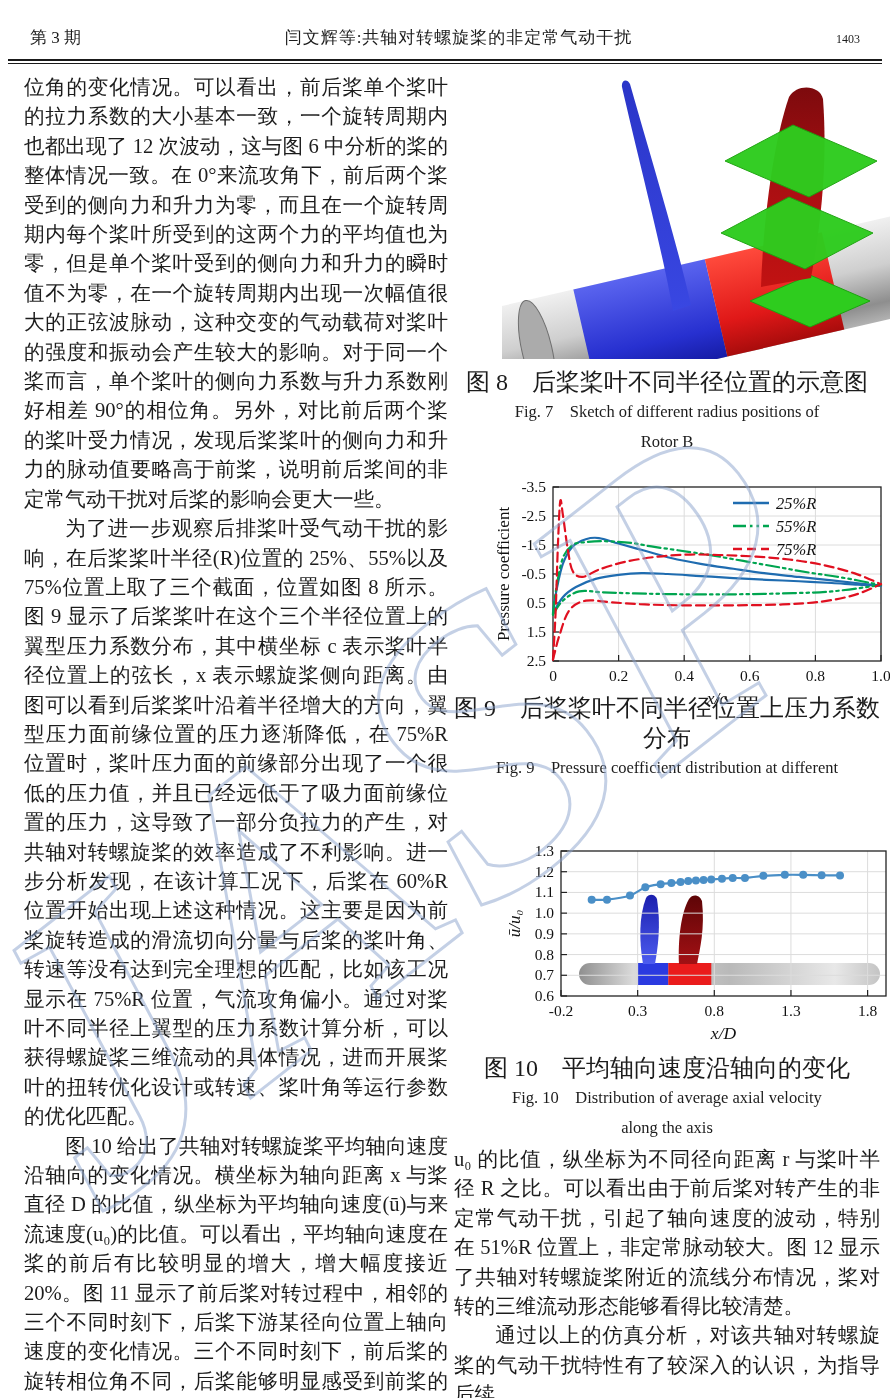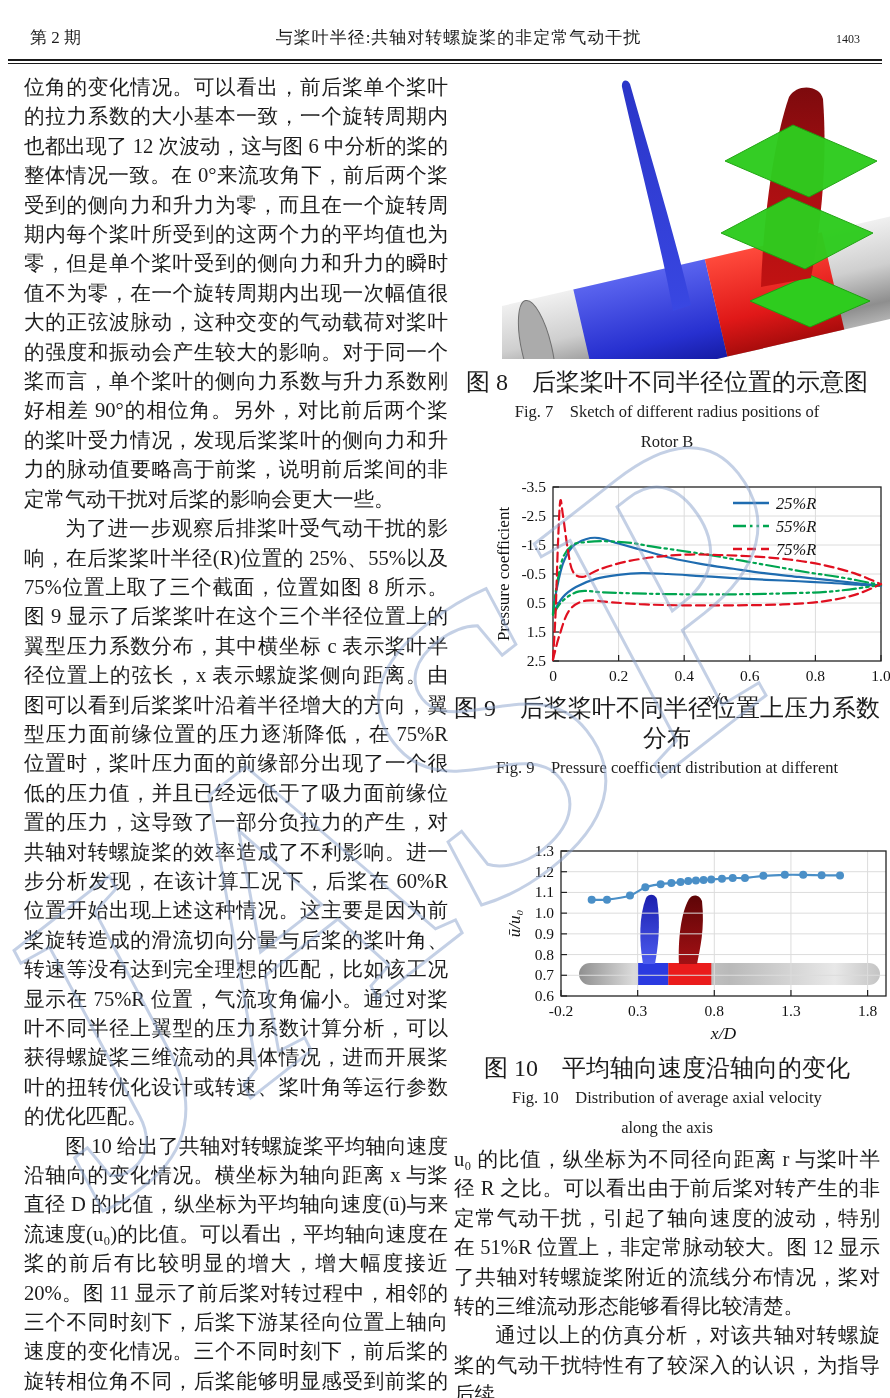--- a/index.html
+++ b/index.html
@@ -26,22 +26,22 @@
   .cap { text-align:center; line-height:30px; }
   .cap-zh { font-size:24px; }
   .cap-en { font-size:16.5px; }
   .watermark { position:absolute; left:0; top:0; pointer-events:none; z-index:9; }
   svg text { font-family:"Liberation Serif","DejaVu Serif",serif; }
 </style>
 </head>
 <body>
 
 <div class="header">
-  <span>第 2 期</span>
-  <span class="h-title">与桨叶半径:共轴对转螺旋桨的非定常气动干扰</span>
+  <span>第 3 期</span>
+  <span class="h-title">闫文辉等:共轴对转螺旋桨的非定常气动干扰</span>
   <span class="h-page">1403</span>
 </div>
 <div class="rule"></div>
 
 <div class="col col-left" id="left-col">
     <p>位角的变化情况。可以看出，前后桨单个桨叶的拉力系数的大小基本一致，一个旋转周期内也都出现了 12 次波动，这与图 6 中分析的桨的整体情况一致。在 0°来流攻角下，前后两个桨受到的侧向力和升力为零，而且在一个旋转周期内每个桨叶所受到的这两个力的平均值也为零，但是单个桨叶受到的侧向力和升力的瞬时值不为零，在一个旋转周期内出现一次幅值很大的正弦波脉动，这种交变的气动载荷对桨叶的强度和振动会产生较大的影响。对于同一个桨而言，单个桨叶的侧向力系数与升力系数刚好相差 90°的相位角。另外，对比前后两个桨的桨叶受力情况，发现后桨桨叶的侧向力和升力的脉动值要略高于前桨，说明前后桨间的非定常气动干扰对后桨的影响会更大一些。</p>
     <p class="indent">为了进一步观察后排桨叶受气动干扰的影响，在后桨桨叶半径(R)位置的 25%、55%以及 75%位置上取了三个截面，位置如图 8 所示。图 9 显示了后桨桨叶在这个三个半径位置上的翼型压力系数分布，其中横坐标 c 表示桨叶半径位置上的弦长，x 表示螺旋桨侧向距离。由图可以看到后桨桨叶沿着半径增大的方向，翼型压力面前缘位置的压力逐渐降低，在 75%R 位置时，桨叶压力面的前缘部分出现了一个很低的压力值，并且已经远低于了吸力面前缘位置的压力，这导致了一部分负拉力的产生，对共轴对转螺旋桨的效率造成了不利影响。进一步分析发现，在该计算工况下，后桨在 60%R 位置开始出现上述这种情况。这主要是因为前桨旋转造成的滑流切向分量与后桨的桨叶角、转速等没有达到完全理想的匹配，比如该工况显示在 75%R 位置，气流攻角偏小。通过对桨叶不同半径上翼型的压力系数计算分析，可以获得螺旋桨三维流动的具体情况，进而开展桨叶的扭转优化设计或转速、桨叶角等运行参数的优化匹配。</p>
     <p class="indent">图 10 给出了共轴对转螺旋桨平均轴向速度沿轴向的变化情况。横坐标为轴向距离 x 与桨直径 D 的比值，纵坐标为平均轴向速度(ū)与来流速度(u₀)的比值。可以看出，平均轴向速度在桨的前后有比较明显的增大，增大幅度接近 20%。图 11 显示了前后桨对转过程中，相邻的三个不同时刻下，后桨下游某径向位置上轴向速度的变化情况。三个不同时刻下，前后桨的旋转相位角不同，后桨能够明显感受到前桨的周期性尾迹的扫掠。图中横坐标为轴向速度 u 与来流速度</p>
   </div>
 

